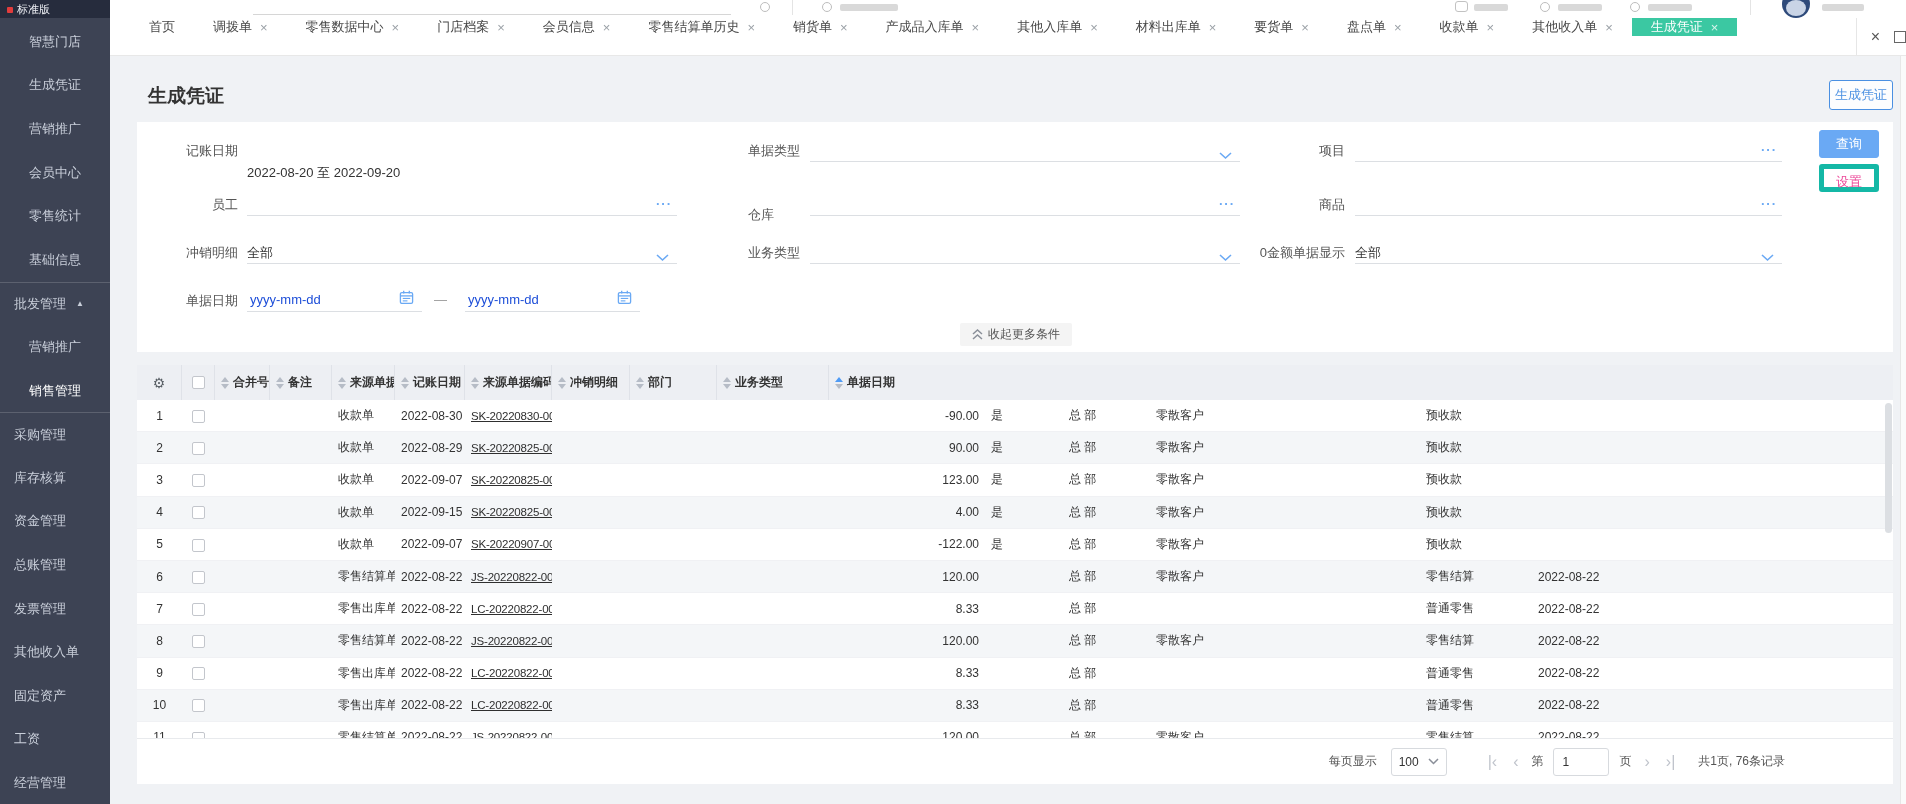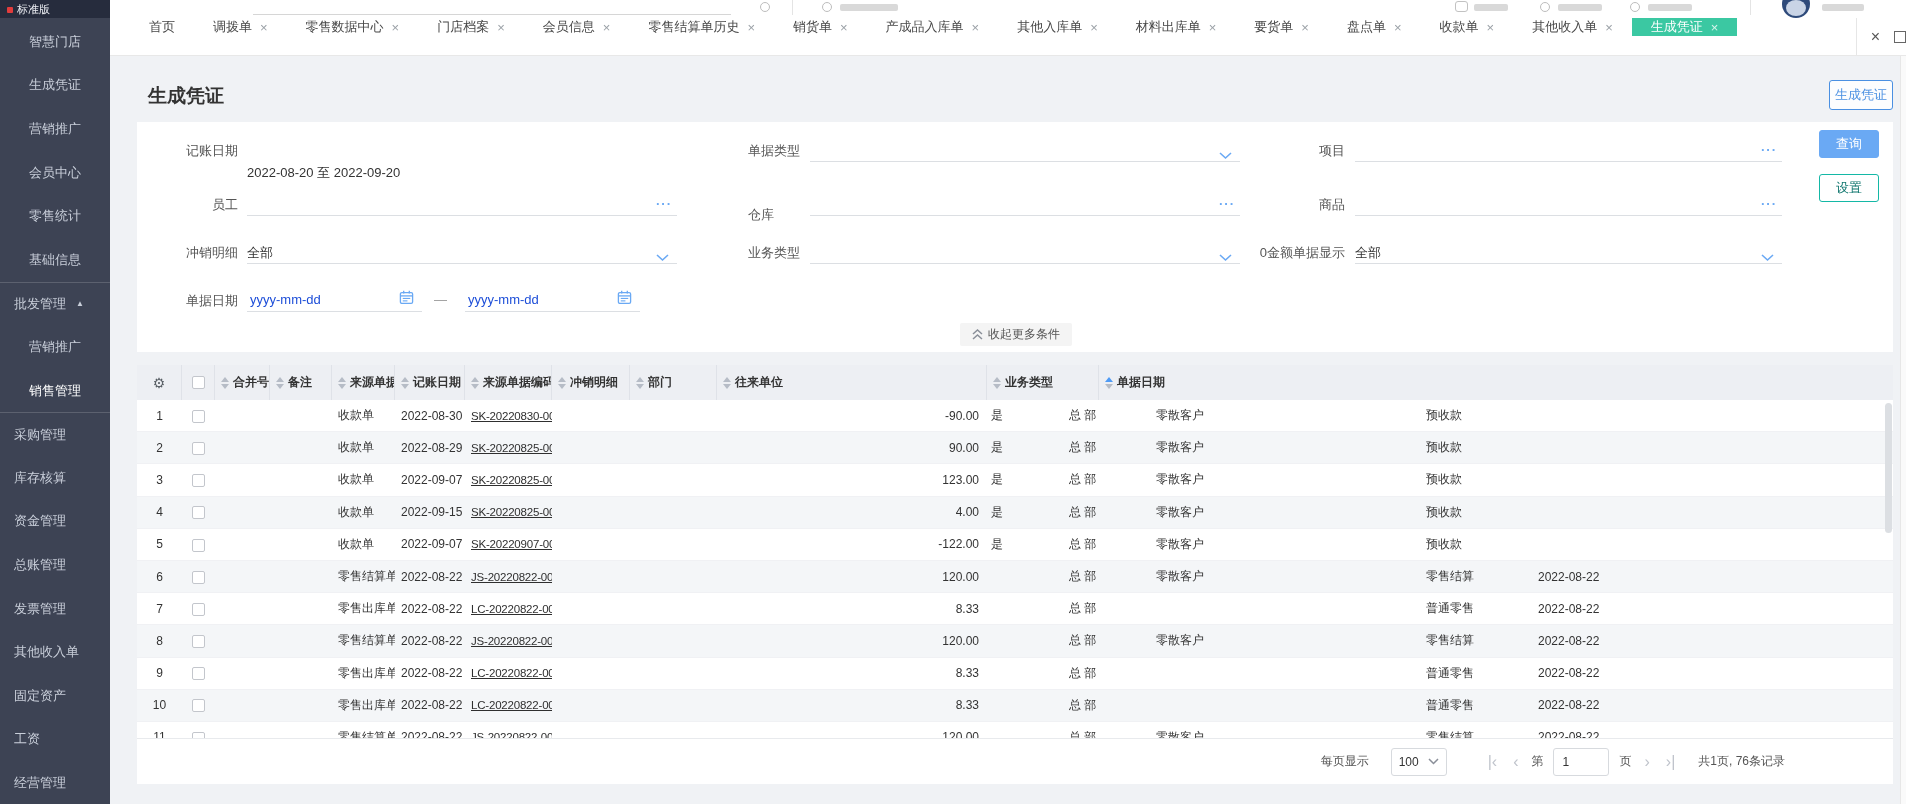--- a/index.html
+++ b/index.html
@@ -48,21 +48,21 @@
   .f-label { position:absolute; font-size:13px; color:#555; white-space:nowrap; }
   .f-underline { position:absolute; border-bottom:1px solid #dcdfe3; }
   .f-value { position:absolute; font-size:13px; color:#333; white-space:nowrap; }
   .f-placeholder { position:absolute; font-size:13px; color:#1d4ed8; white-space:nowrap; }
   .f-dots { position:absolute; color:#6aa9f4; font-size:13px; font-weight:bold; letter-spacing:1px; cursor:pointer; }
   .f-chev { position:absolute; cursor:pointer; }
   .pills { position:absolute; left:110px; top:14px; display:flex; gap:8px; }
   .pill { height:24px; line-height:22px; padding:0 11px; border:1px solid #a9e2cf; border-radius:12px; background:#fff; color:#444; font-size:12px; cursor:pointer; white-space:nowrap; }
   .pill.active { background:#3bc8a2; border-color:#3bc8a2; color:#fff; font-weight:bold; }
   .btn-query { position:absolute; left:1682px; top:8px; width:60px; height:28px; background:#6aa9f4; border:1px solid #6aa9f4; border-radius:3px; color:#fff; font-size:13px; text-align:center; line-height:26px; cursor:pointer; }
-  .btn-settings { position:absolute; left:1682px; top:42px; width:60px; height:28px; background:#fff; border:1px solid #14b8a6; border-radius:3px; color:#0f766e; font-size:13px; text-align:center; line-height:26px; cursor:pointer;margin-top:10px; }
+  .btn-settings { position:absolute; left:1682px; top:42px; width:60px; height:28px; background:#fff; border:5px solid #14b8a6; border-radius:3px; color:#ec4899; font-size:13px; text-align:center; line-height:26px; cursor:pointer; }
   .collapse-pill { position:absolute; left:823px; top:201px; height:23px; padding:0 12px; background:#f4f4f4; border-radius:2px; display:flex; align-items:center; gap:5px; font-size:12px; color:#555; cursor:pointer; white-space:nowrap; }
   .cal-ico { position:absolute; cursor:pointer; }
 
   
   .table-card { position:absolute; left:137px; top:365px; width:1756px; height:419px; background:#fff; }
   .thead { display:flex; height:35px; background:#edeff3; font-size:12px; font-weight:bold; color:#333; }
   .th { display:flex; align-items:center; padding:0 6px; border-right:1px solid #dfe2e8; overflow:hidden; white-space:nowrap; }
   .th:last-child { border-right:none; }
   .th.right { justify-content:flex-end; }
   .th.center { justify-content:center; }
@@ -77,21 +77,21 @@
   .tr:nth-child(even) { background:#f4f6f8; }
   .td { padding:0 6px; overflow:hidden; white-space:nowrap; }
   .td.right { text-align:right; }
   .td.center { text-align:center; }
   .link { text-decoration:underline; color:#2f2f2f; cursor:pointer; font-size:11.5px; letter-spacing:-0.2px; }
   .vscroll { position:absolute; right:1px; top:38px; width:7px; bottom:48px; }
   .vthumb { width:7px; height:130px; background:#dcdfe3; border-radius:4px; }
 
   
   .tfoot { position:absolute; left:0; right:0; bottom:0; height:46px; background:#fff; border-top:1px solid #e8eaed; display:flex; align-items:center; justify-content:flex-end; padding-right:108px; gap:10px; font-size:12px; color:#555; }
-  .pg-select { width:56px; height:28px; border:1px solid #d7dade; border-radius:3px; display:flex; align-items:center; justify-content:space-between; padding:0 7px; margin-left:12px; cursor:pointer; color:#333; }
+  .pg-select { width:56px; height:28px; border:1px solid #d7dade; border-radius:3px; display:flex; align-items:center; justify-content:space-between; padding:0 7px; margin-left:4px; cursor:pointer; color:#333; }
   .pg-gap { width:18px; }
   .pg-btn { color:#c0c4cc; font-size:16px; cursor:pointer; line-height:1; padding:0 3px; }
   .pg-input { width:56px; height:28px; border:1px solid #d7dade; border-radius:3px; text-align:left; padding:0 8px; font-size:12px; color:#333; outline:none; }
   .pg-total { margin-left:10px; }
   .page-edge { position:absolute; right:0; top:56px; bottom:0; width:6px; border-left:1px solid #e7e7e7; background:#fafafa; }
 </style>
 </head>
 <body>
 
 <div class="app">
@@ -354,27 +354,20 @@
           </span>
           <span>冲销明细</span>
         </div>
         <div class="th" style="width: 87px;">
           <span class="sorter">
             <span class="tri-up"></span>
             <span class="tri-down"></span>
           </span>
           <span>部门</span>
         </div>
-        <div class="th" style="width: 270px;">
-          <span class="sorter">
-            <span class="tri-up"></span>
-            <span class="tri-down"></span>
-          </span>
-          <span>往来单位</span>
-        </div>
         <div class="th" style="width: 112px;">
           <span class="sorter">
             <span class="tri-up"></span>
             <span class="tri-down"></span>
           </span>
           <span>业务类型</span>
         </div>
         <div class="th" style="width: 353px;">
           <span class="sorter">
             <span class="tri-up on"></span>

